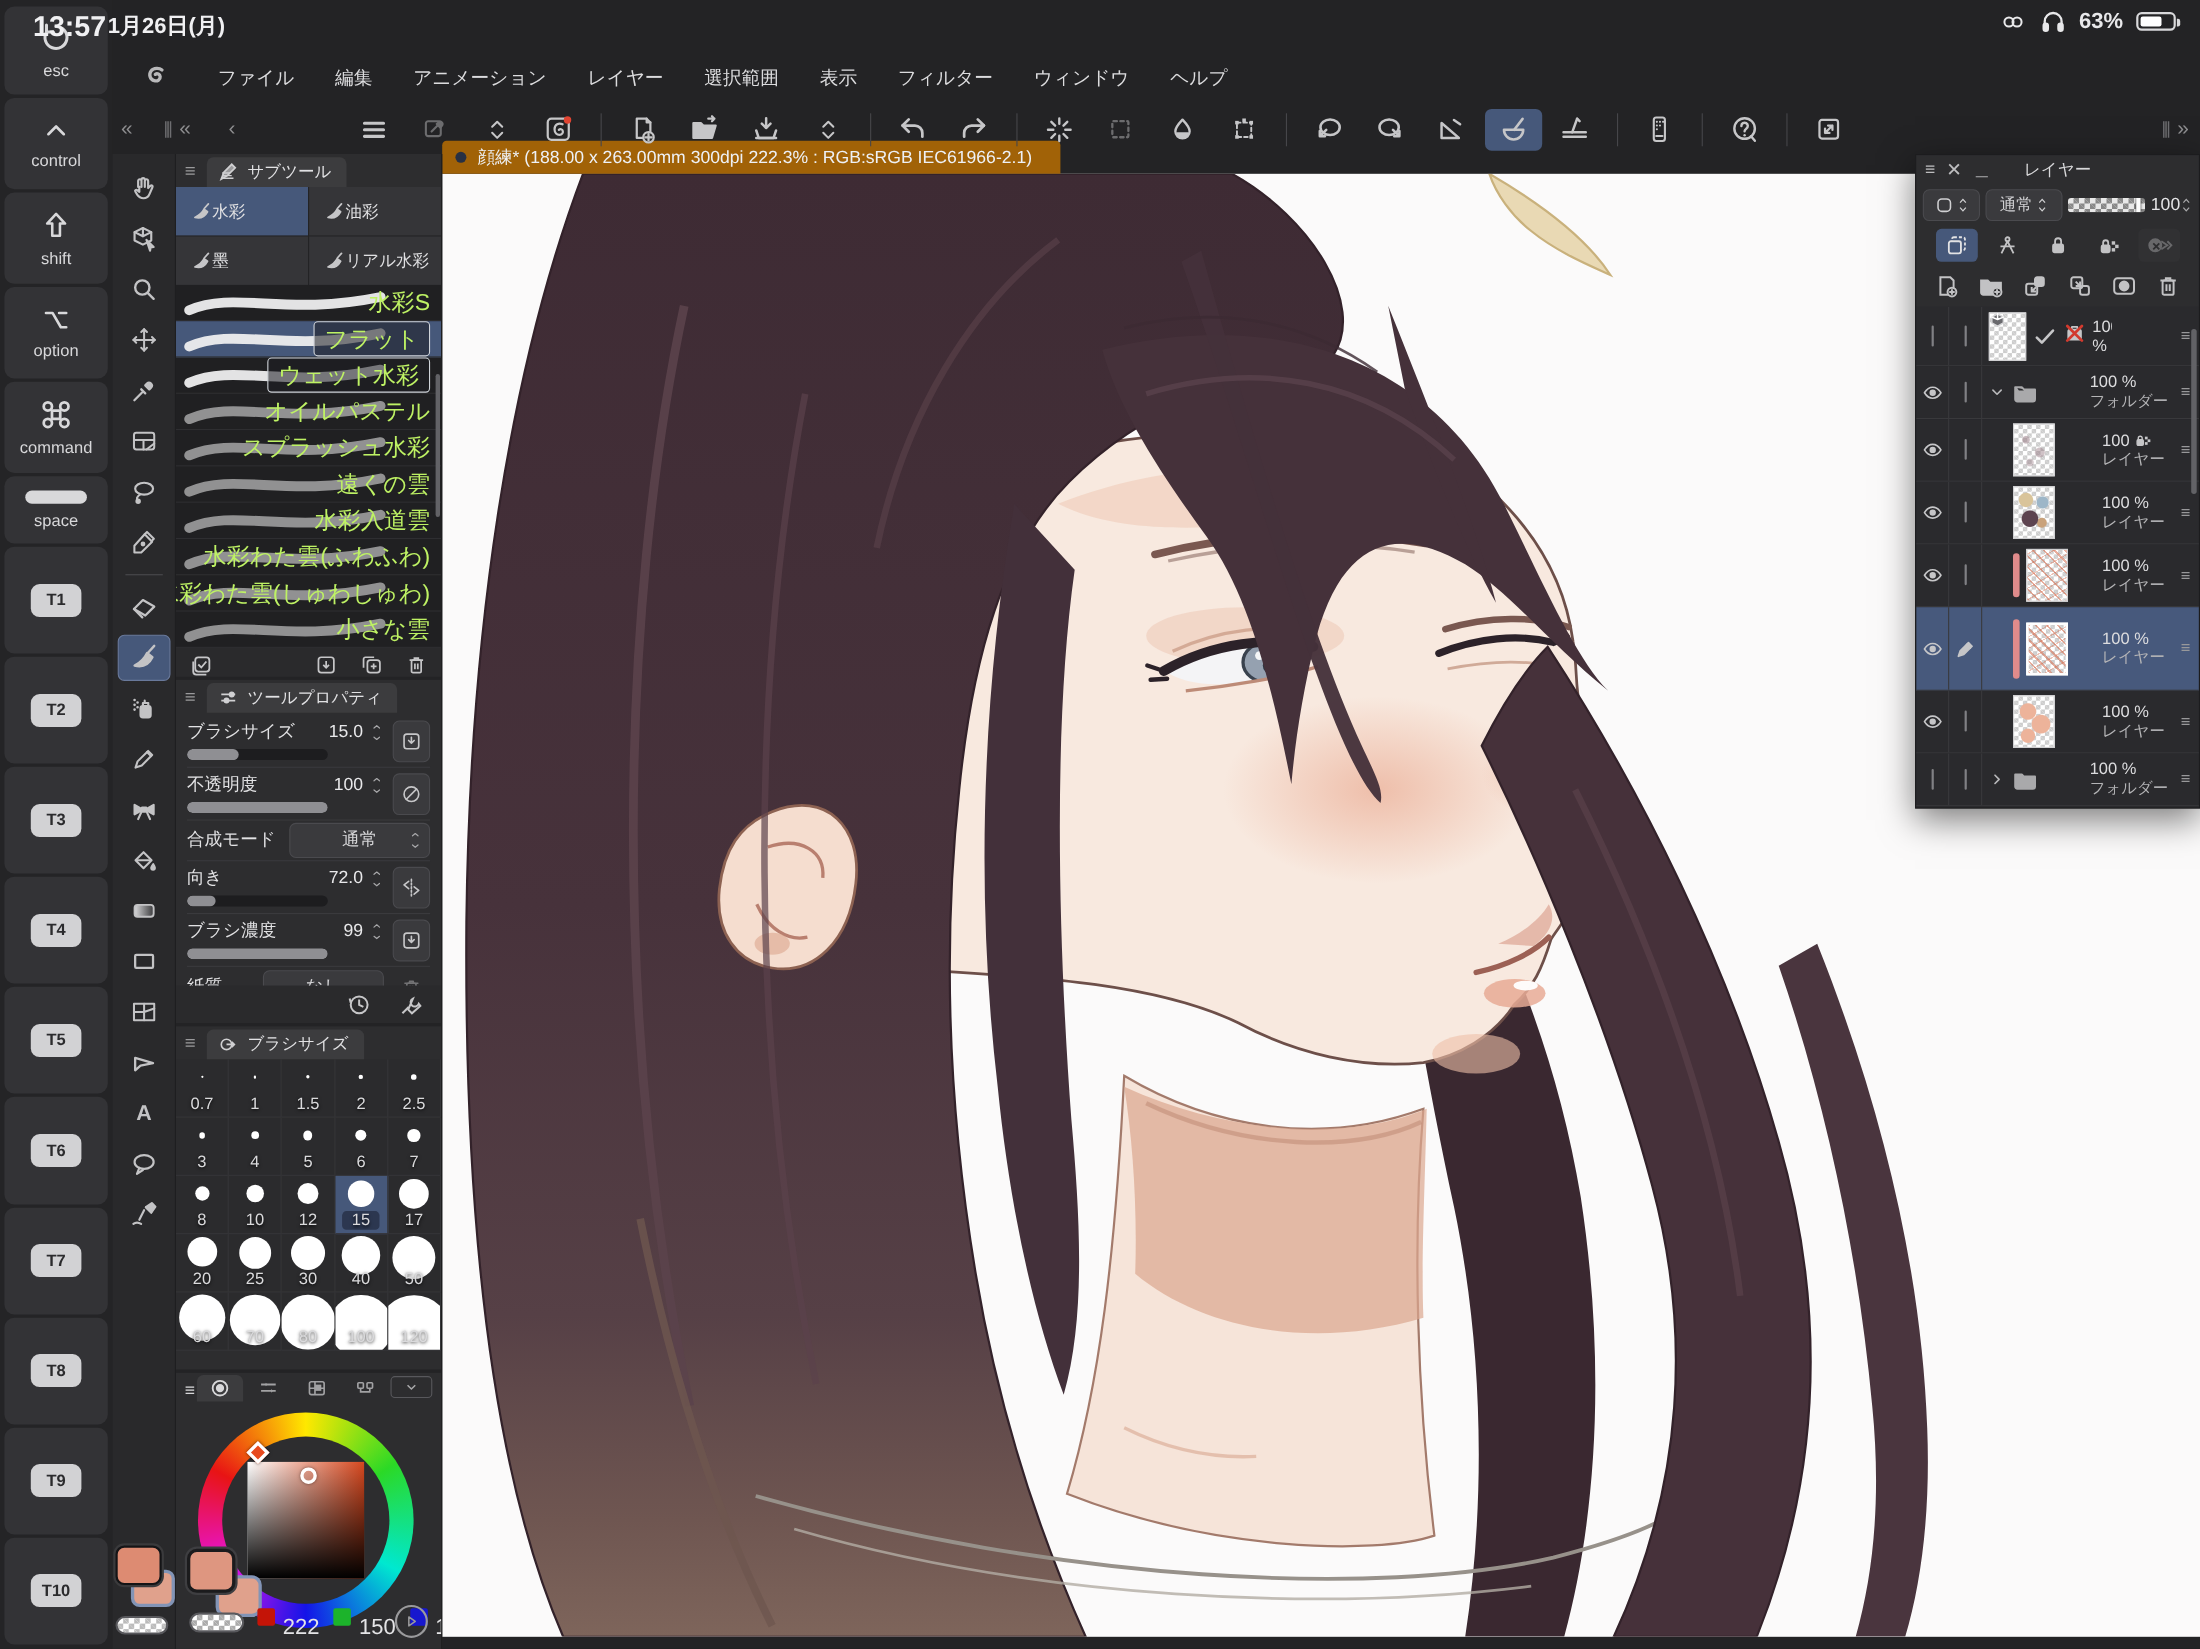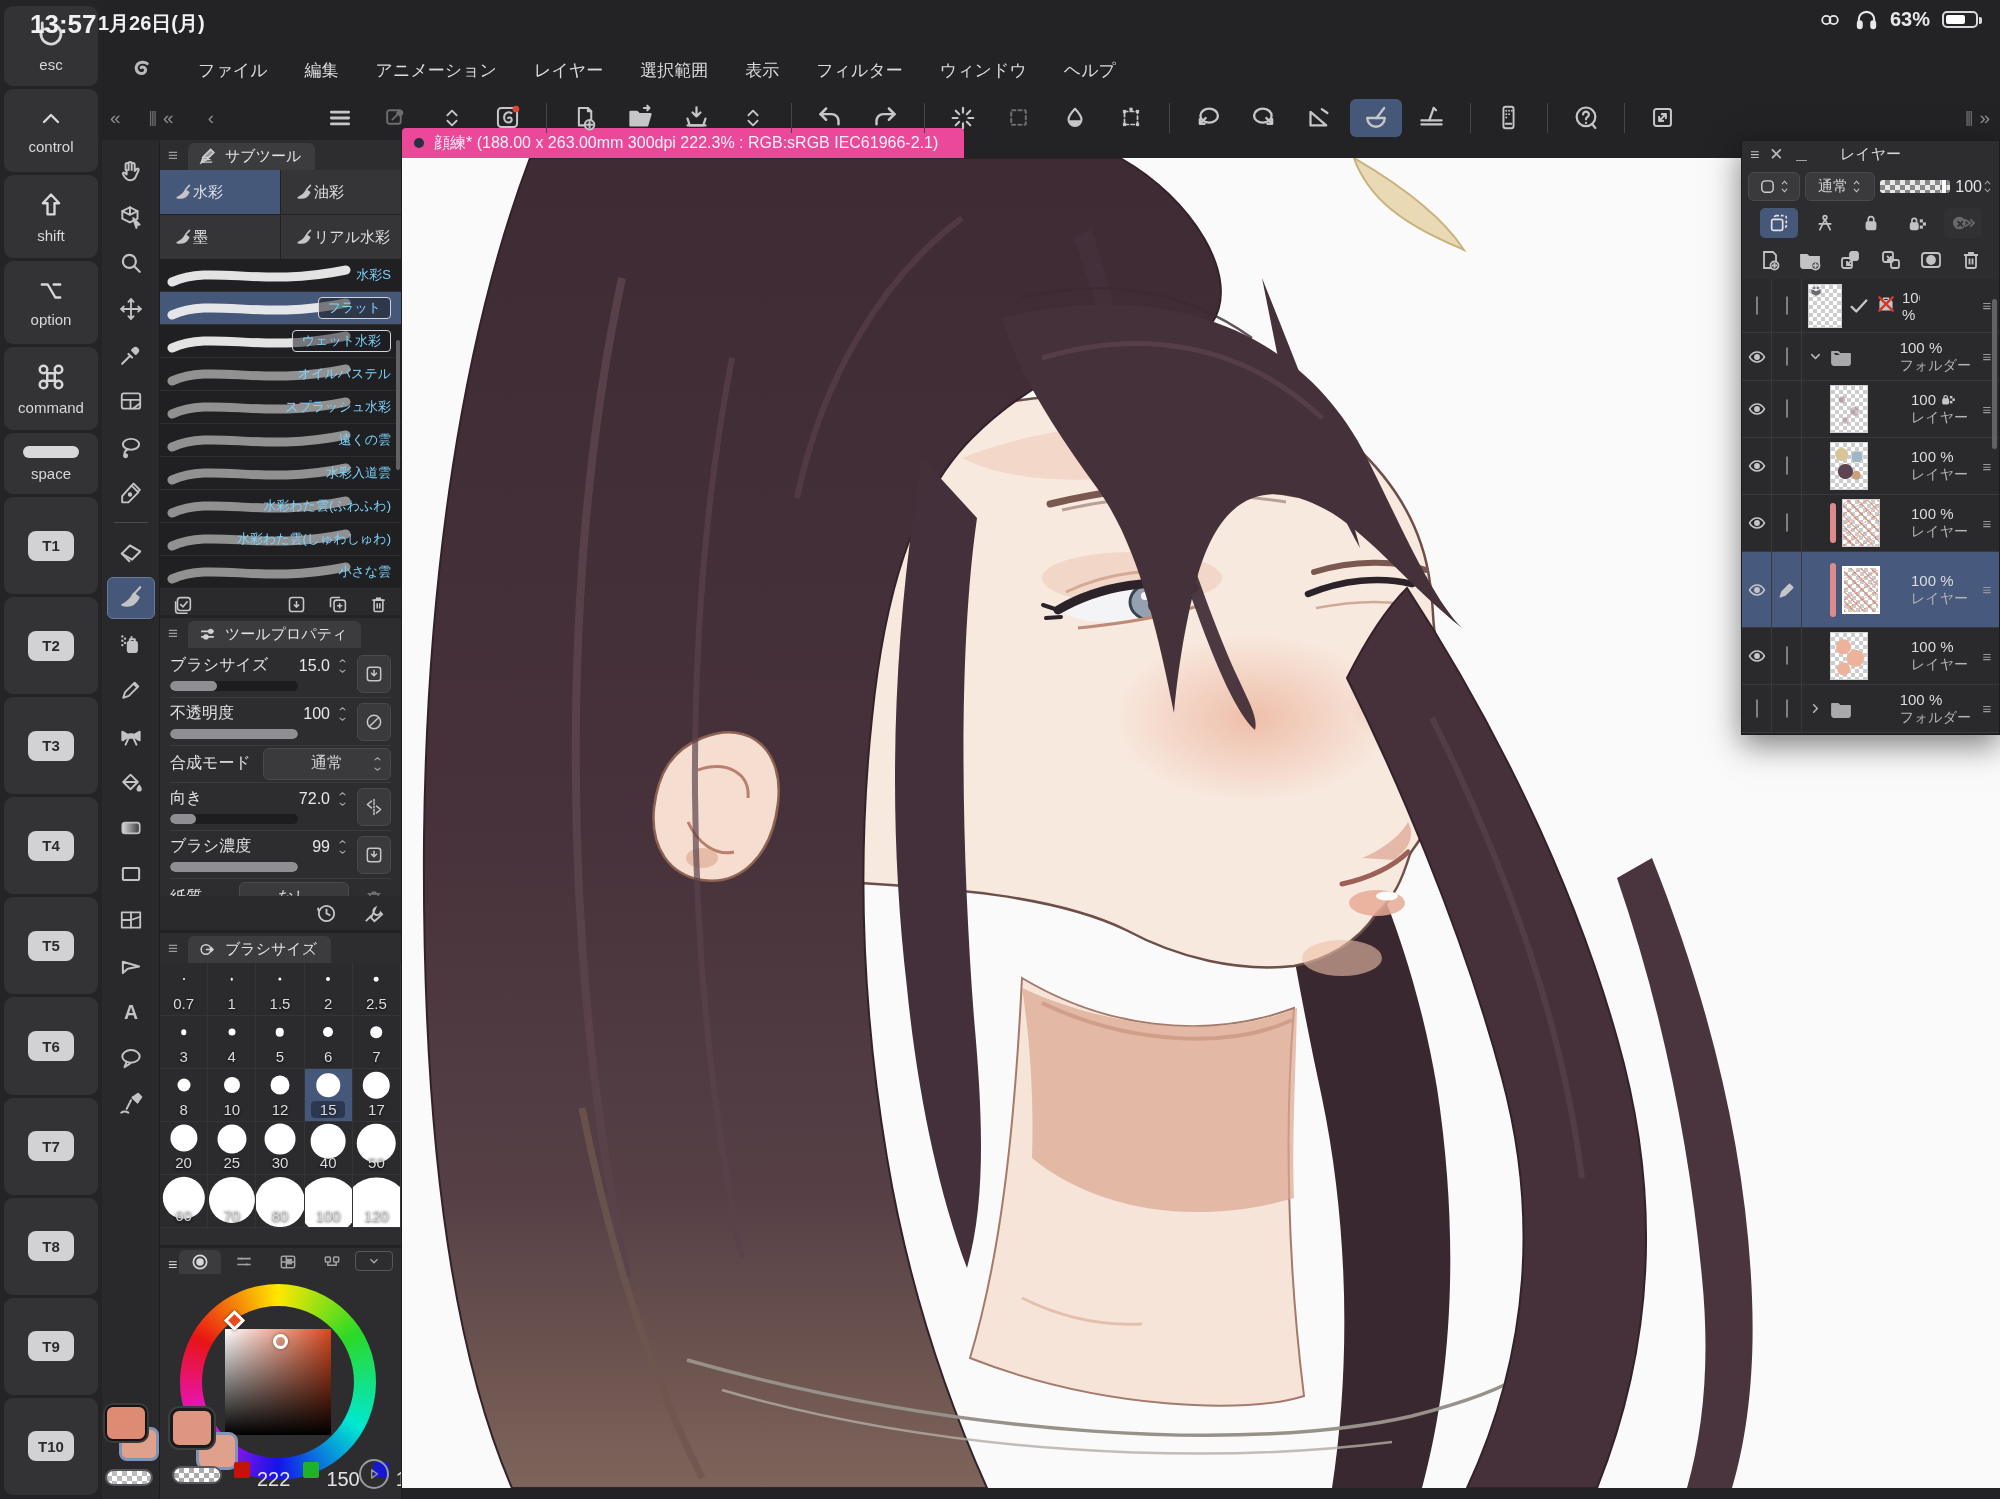--- a/index.html
+++ b/index.html
@@ -37,21 +37,21 @@
                 align-items:center; z-index:10; }
   .collapse-g{ color:#8e8e90; font-size:19px; margin-left:8px; }
   .grip{ color:#6e6e71; font-size:16px; letter-spacing:-2px; margin-left:28px; }
   #tb-icons{ display:flex; align-items:center; gap:4px; margin-left:100px; }
   .tbi{ width:52px; height:38px; display:flex; align-items:center; justify-content:center; border-radius:6px; }
   .tbi.sel{ background:#46587a; }
   .tbi.dim{ opacity:.45; }
   .tb-sep{ width:1px; height:30px; background:#46464a; margin:0 8px; }
   #tb-right{ margin-left:auto; margin-right:10px; display:flex; align-items:center; }
   
-  #doc-tab{ position:absolute; left:402px; top:128px; width:562px; height:30px; background:#ec4899;
+  #doc-tab{ position:absolute; left:402px; top:128px; width:562px; height:30px; background:#a16207;
             border-radius:4px 4px 0 0; display:flex; align-items:center; padding:0 12px; gap:10px; z-index:6; }
   #doc-tab .dot{ width:10px; height:10px; border-radius:50%; background:#273043; }
   #doc-tab .t{ font-size:16px; color:#eef1f6; white-space:nowrap; }
   
   #canvas-area{ position:absolute; left:402px; top:140px; width:1598px; height:1348px; background:#232325; z-index:1; }
   #canvas-white{ position:absolute; left:0; top:18px; width:1598px; height:1330px; background:#fbfafa; overflow:hidden; }
   
   #tools-col{ position:absolute; left:102px; top:140px; width:58px; height:1359px; background:#29292b;
               border-right:1px solid #1e1e20; display:flex; flex-direction:column; align-items:center; z-index:8; padding-top:8px; }
   .tsi{ width:48px; height:46px; display:flex; align-items:center; justify-content:center; color:#c3c3c5; }
@@ -73,21 +73,21 @@
          padding:4px 14px 4px 10px; font-size:15px; color:#e2e2e4; }
   
   #subtool{ height:478px; }
   #st-groups{ display:grid; grid-template-columns:1fr 1fr; gap:1px; background:#232325; }
   .stg{ height:44px; background:#353538; display:flex; align-items:center; padding-left:14px;
         font-size:15px; color:#e0e0e2; }
   .stg.sel{ background:#46587a; }
   #st-list{ background:#202022; }
   .str{ height:33px; position:relative; display:flex; align-items:center; border-bottom:1px solid #2e2e31; }
   .str.sel{ background:#46587a; }
-  .str .lbl{ position:absolute; right:10px; font-size:13px; color:#7dd3fc; white-space:nowrap; }
+  .str .lbl{ position:absolute; right:10px; font-size:21px; color:#bef264; white-space:nowrap; }
   .str .lbl.boxed{ border:1px solid #d0d4da; border-radius:4px; padding:1px 9px; background:rgba(30,30,34,.55); }
   #st-scroll{ position:absolute; right:1px; top:200px; width:4px; height:130px; background:#626266; border-radius:2px; }
   #st-foot{ height:31px; background:#2a2a2c; display:flex; align-items:center; padding:0 12px; color:#bdbdbf; }
   #st-foot .rgt{ margin-left:auto; display:flex; gap:20px; }
   
   #toolprop{ height:315px; }
   .tp-rows{ padding:2px 10px 0; }
   .tpr{ display:flex; align-items:center; border-bottom:1px solid #3a3a3d; }
   .tpr .main{ flex:1; padding:5px 0 6px; }
   .tpr .l1{ display:flex; align-items:center; }

